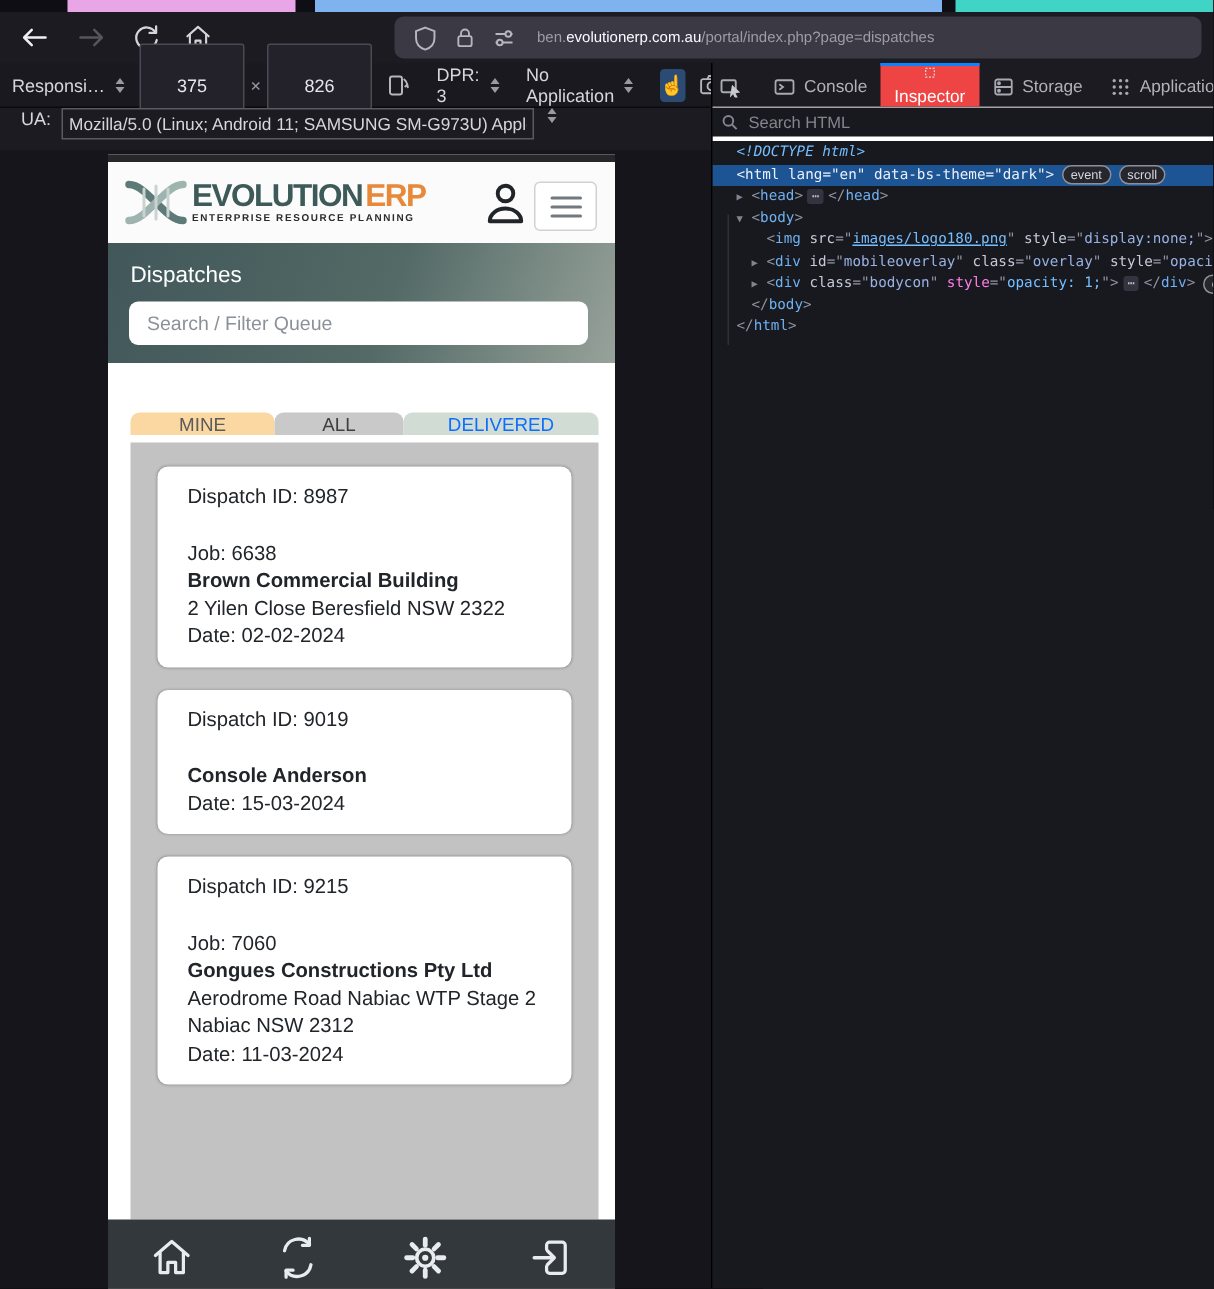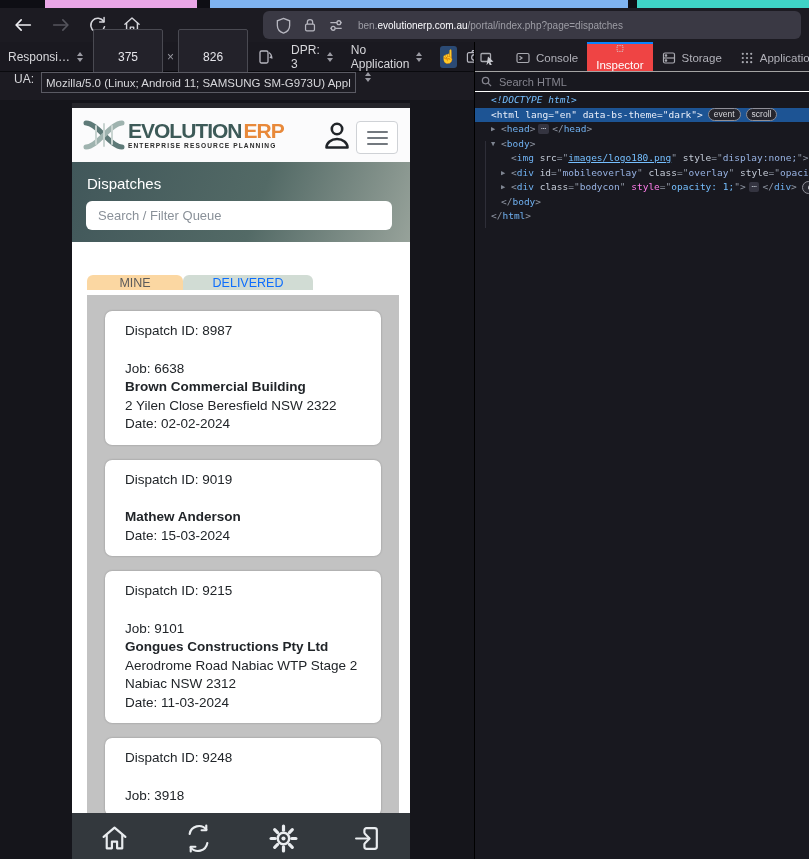--- a/index.html
+++ b/index.html
@@ -58,21 +58,21 @@
   .apptab.delivered{width:130px;}
   .list{position:absolute;left:15px;top:187px;width:312px;height:518px;background:#c2c2c2;overflow:hidden;}
   .card{background:#fff;border-radius:7px;margin:0 18px 15px;padding:11px 20px;box-shadow:0 0 2px rgba(0,0,0,.3);font-size:13.5px;color:#212529;line-height:18.5px;}
   .card:first-child{margin-top:16px;}
   .card .dispatchline{margin-bottom:19px;}
   .card .namebold{font-weight:bold;}
   .botnav{position:absolute;left:0;top:705px;width:338px;height:51px;background:#33383d;display:flex;justify-content:space-around;align-items:center;}
   .botnav svg{display:block;}
   
   #panel{position:absolute;left:475px;top:72px;width:334px;height:787px;background:#18181f;overflow:hidden;}
-  #htmlsearch{height:19px;border-bottom:1px solid #ffffff;display:flex;align-items:center;padding-left:6px;gap:5px;}
+  #htmlsearch{height:19px;border-bottom:3px solid #ffffff;display:flex;align-items:center;padding-left:6px;gap:5px;}
   #htmlsearch input{background:transparent;border:none;outline:none;color:#85858f;font-size:11px;width:250px;font-family:"Liberation Sans",sans-serif;}
   #htmlsearch input::placeholder{color:#85858f;}
   #mtree{position:relative;padding-top:1px;font-family:"DejaVu Sans Mono",monospace;font-size:9.5px;}
   #guideline{position:absolute;left:10px;top:49px;width:1px;height:87px;background:#2e2e38;}
   .mrow{height:14.5px;line-height:14.5px;white-space:pre;overflow:hidden;display:flex;align-items:center;}
   .mrow.sel{background:#1d5494;}
   .arrowcell{display:inline-block;width:10px;flex:0 0 10px;color:#7f8591;font-size:7px;text-align:left;}
   .sg-punct{color:#8f96a3;} .sg-plain{color:#8f96a3;}
   .sg-tag{color:#6fb0f0;}
   .sg-attr{color:#c4cbd7;}
@@ -277,47 +277,44 @@
 
       <div class="teal">
         <div class="pagetitle">Dispatches</div>
         <input class="appsearch" placeholder="Search / Filter Queue" style="">
       </div>
 
       <div class="whitegap"></div>
 
       <div class="apptabs">
         <div class="apptab mine" style="background: rgb(251, 215, 162);">MINE</div>
+        <div class="apptab all" style="background: rgb(201, 201, 201);">ALL</div>
         <div class="apptab delivered" style="background: rgb(209, 220, 212); color: rgb(13, 110, 253);">DELIVERED</div>
       </div>
 
       <div class="list" id="cardlist">
           <div class="card">
             <div class="dispatchline">Dispatch ID: 8987</div>
             <div>Job: 6638</div>
             <div class="namebold">Brown Commercial Building</div>
             <div>2 Yilen Close Beresfield NSW 2322</div>
             <div>Date: 02-02-2024</div>
           </div>
           <div class="card">
             <div class="dispatchline">Dispatch ID: 9019</div>
-            <div class="namebold">Mathew Anderson</div>
+            <div class="namebold">Console Anderson</div>
             <div>Date: 15-03-2024</div>
           </div>
           <div class="card">
             <div class="dispatchline">Dispatch ID: 9215</div>
-            <div>Job: 9101</div>
+            <div>Job: 7060</div>
             <div class="namebold">Gongues Constructions Pty Ltd</div>
             <div>Aerodrome Road Nabiac WTP Stage 2</div>
             <div>Nabiac NSW 2312</div>
             <div>Date: 11-03-2024</div>
-          </div>
-          <div class="card">
-            <div class="dispatchline">Dispatch ID: 9248</div>
-            <div>Job: 3918</div>
           </div>
         </div>
 
       <div class="botnav">
         <div>
           <svg width="29" height="29" viewBox="0 0 28 28" fill="none" stroke="#e9ecef" stroke-width="2.1" stroke-linecap="round" stroke-linejoin="round">
               <path d="M3.5 12.5 L14 3.5 L24.5 12.5"></path>
               <path d="M6.5 11 V23.5 H11.5 V17 H16.5 V23.5 H21.5 V11"></path>
             </svg>
         </div>

